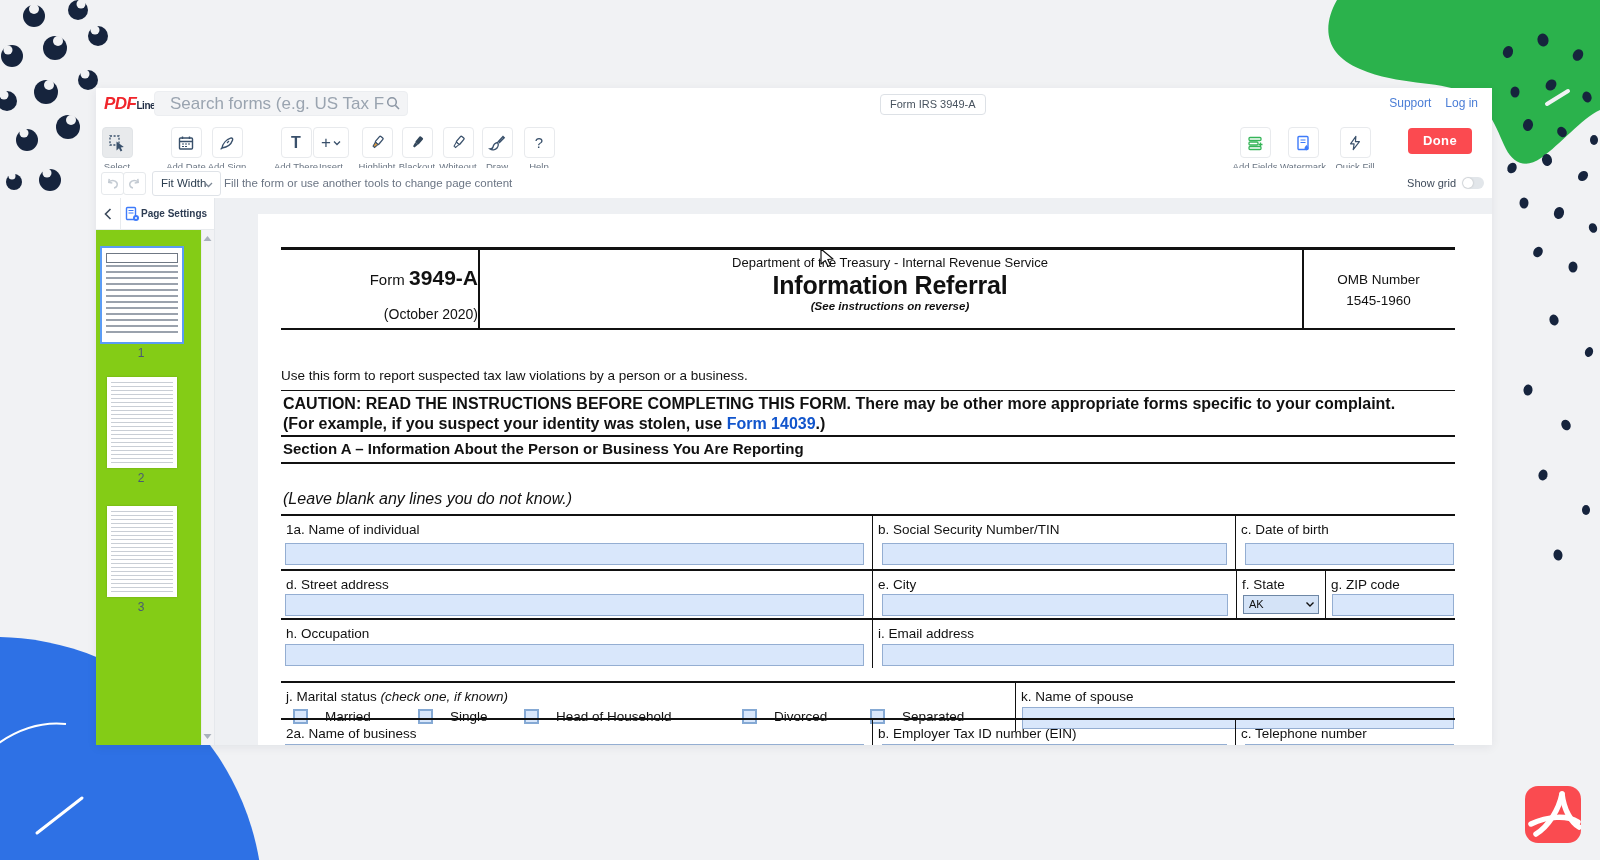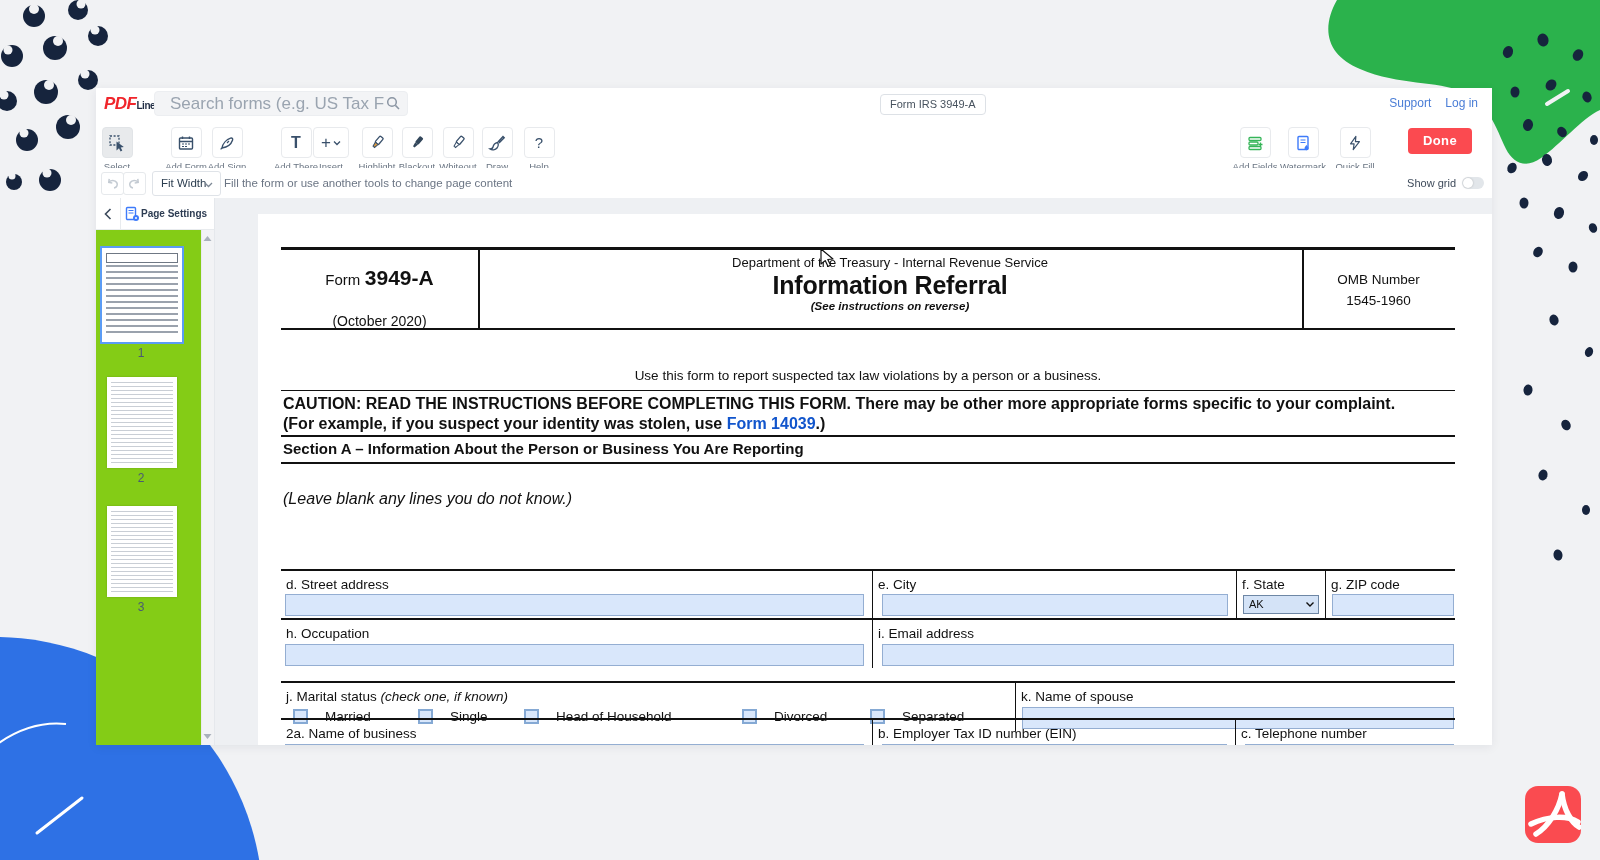--- a/index.html
+++ b/index.html
@@ -66,30 +66,30 @@
   .pnum.n1{left:-14px}
   .sscroll{position:absolute;left:105px;top:32px;bottom:0;width:13px;background:#f2f3f5;border-left:1px solid #e9ebee;box-sizing:border-box}
 
   .viewer{position:absolute;left:119px;top:0;right:0;height:100%;background:#eef0f3}
   .page{position:absolute;left:43px;top:16px;width:1234px;height:531px;background:#fff;overflow:hidden}
   .form{position:absolute;left:23px;top:33px;width:1174px;height:498px;color:#111}
 
   
   .fhead{position:absolute;left:0;top:0;width:100%;height:83px;border-top:3px solid #111;border-bottom:2px solid #111;box-sizing:border-box}
   .fh-div{position:absolute;top:0;width:2px;height:100%;background:#111}
-  .fh-left{position:absolute;left:0;top:16px;width:197px;text-align:center}
+  .fh-left{position:absolute;left:0;top:16px;width:197px;text-align:right}
   .fh-mid{position:absolute;left:197px;top:5px;width:824px;text-align:center}
   .fh-right{position:absolute;left:1021px;top:20px;width:153px;text-align:center;font-size:13.5px;line-height:1.55}
   .fw{font-size:15px}.fn{font-size:21px;font-weight:bold}
-  .frev{font-size:14px;margin-top:23px}
+  .frev{font-size:14px;margin-top:16px}
   .fdept{font-size:13px}
   .ftitle{font-size:25px;font-weight:bold;margin-top:1px;letter-spacing:-.2px}
   .fsub{font-size:11.5px;font-style:italic;margin-top:0px;font-weight:bold}
 
-  .centerline{position:absolute;left:0;width:100%;text-align:center;font-size:13.5px}
+  .centerline{position:absolute;left:0;width:100%;text-align:left;font-size:13.5px}
   .hline{position:absolute;left:0;width:100%;background:#111}
   .para{position:absolute;left:2px;font-size:16px;white-space:nowrap}
   .bold{font-weight:bold}
   .flink{color:#1155cc;cursor:pointer}
   .sect{position:absolute;left:2px;font-size:15px;font-weight:bold}
 
   .frow{position:absolute;left:0;width:1174px;border-top:2px solid #111;box-sizing:border-box}
   .fcell{position:absolute;top:0;height:100%;box-sizing:border-box}
   .fcell.bl{border-left:1.5px solid #111}
   .flabel{position:absolute;left:5px;top:6px;font-size:13.5px;white-space:nowrap}
@@ -212,21 +212,21 @@
       </div>
 
       <div class="tool" style="left:62px">
         <div class="tbox">
             <svg width="18" height="18" viewBox="0 0 18 18">
           <rect x="2.5" y="4" width="13" height="11" rx="1" fill="none" stroke="#39506b" stroke-width="1.4"></rect>
           <path d="M2.5,7.5 H15.5 M5.5,2.5 V5 M12.5,2.5 V5" stroke="#39506b" stroke-width="1.4" fill="none"></path>
           <path d="M5,10 H7 M8,10 H10 M11,10 H13 M5,12.5 H7 M8,12.5 H10" stroke="#39506b" stroke-width="1.2"></path>
         </svg>
           </div>
-        <div class="tlabel">Add Form</div>
+        <div class="tlabel">Add Date</div>
       </div>
 
       <div class="tool" style="left:103px">
         <div class="tbox">
             <svg width="18" height="18" viewBox="0 0 18 18">
           <path d="M4,14 C4.8,9.5 8.5,5.5 12.5,4.2 C14.3,3.7 15.1,4.6 14.5,6.3 C13.2,10.2 9.3,13.2 4,14 Z" fill="none" stroke="#39506b" stroke-width="1.4"></path>
           <path d="M4,14 L2.6,15.4 M9,9 L11,7" stroke="#39506b" stroke-width="1.2"></path>
         </svg>
           </div>
         <div class="tlabel">Add Sign</div>
@@ -434,20 +434,34 @@
 
             <div class="para bold" style="top:148px">CAUTION: READ THE INSTRUCTIONS BEFORE COMPLETING THIS FORM. There may be other more appropriate forms specific to your complaint.</div>
             <div class="para bold" style="top:168px"><span>(For example, if you suspect your identity was stolen, use </span><span class="flink">Form 14039</span><span>.)</span></div>
             <div class="hline" style="top:188px;height:2px"></div>
 
             <div class="sect" style="top:193px">Section A – Information About the Person or Business You Are Reporting</div>
             <div class="hline" style="top:215px;height:2px"></div>
 
             <div class="para ital" style="top:243px">(Leave blank any lines you do not know.)</div>
 
+            <div class="frow" style="top:267px;height:55px">
+              <div class="fcell" style="left:0;width:591px">
+                <div class="flabel">1a. Name of individual</div>
+                <div class="finput" style="left:4px;top:27px;width:579px"></div>
+              </div>
+              <div class="fcell bl" style="left:591px;width:363px">
+                <div class="flabel">b. Social Security Number/TIN</div>
+                <div class="finput" style="left:9px;top:27px;width:345px"></div>
+              </div>
+              <div class="fcell bl" style="left:954px;width:220px">
+                <div class="flabel">c. Date of birth</div>
+                <div class="finput" style="left:9px;top:27px;width:209px"></div>
+              </div>
+            </div>
 
             <div class="frow" style="top:371px;height:50px">
               <div class="fcell" style="left:0;width:591px">
                 <div class="flabel">h. Occupation</div>
                 <div class="finput" style="left:4px;top:24px;width:579px"></div>
               </div>
               <div class="fcell bl" style="left:591px;width:583px">
                 <div class="flabel">i. Email address</div>
                 <div class="finput" style="left:9px;top:24px;width:572px"></div>
               </div>

